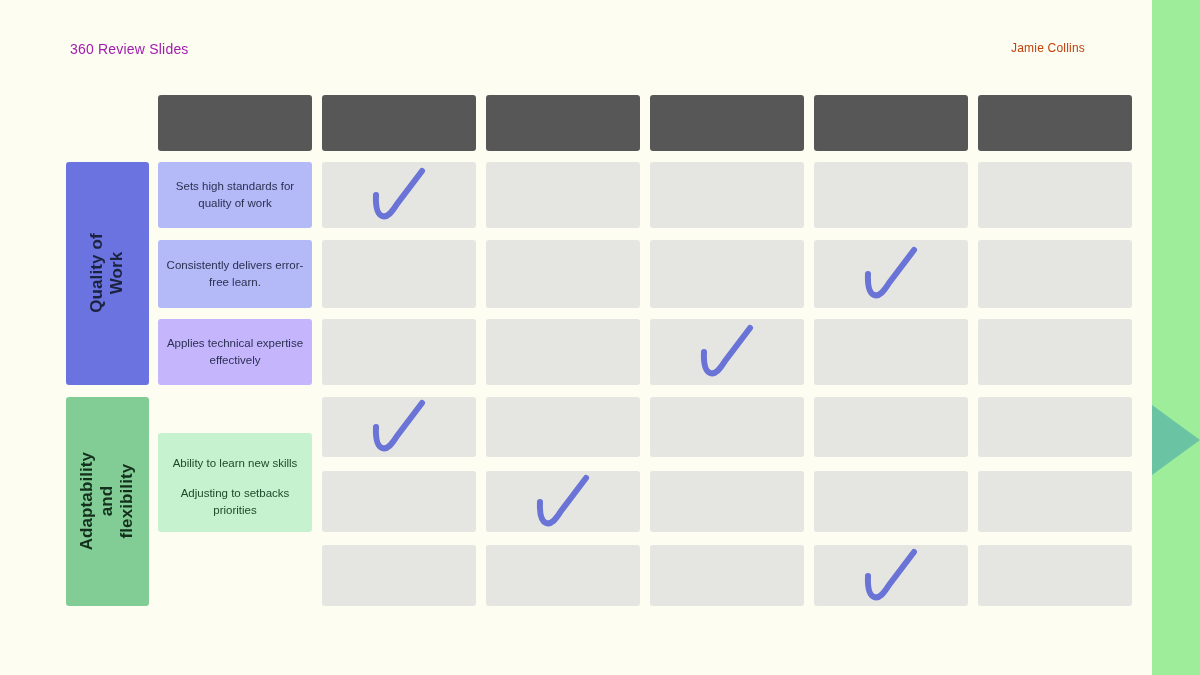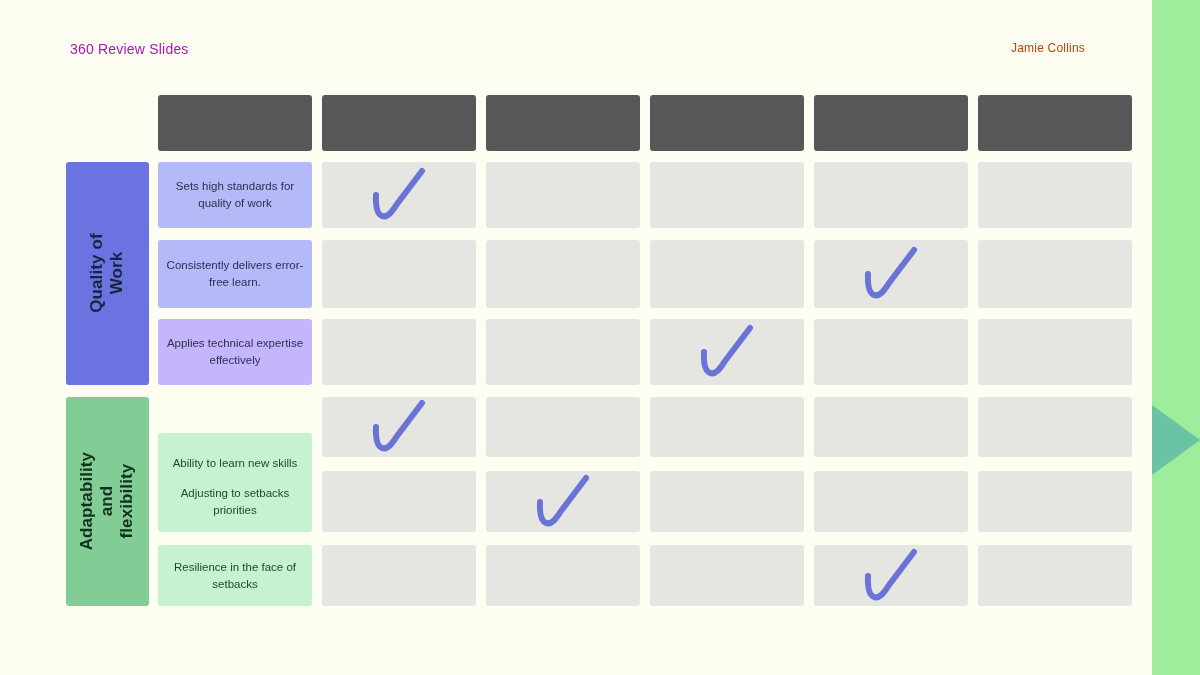--- a/index.html
+++ b/index.html
@@ -190,21 +190,20 @@
     <div class="ans-cell" style="left: 978px; top: 397px; width: 154px; height: 60px;"></div>
     <div class="q-cell" style="left: 158px; top: 471px; width: 154px; height: 61px; background: rgb(198, 242, 207); color: rgb(31, 74, 44);">Adjusting to setbacks priorities</div>
     <div class="ans-cell" style="left: 322px; top: 471px; width: 154px; height: 61px;"></div>
     <div class="ans-cell" style="left: 486px; top: 471px; width: 154px; height: 61px;"></div>
     <svg class="check-mark" width="64" height="60" viewBox="0 0 64 60" style="left: 531px; top: 471.5px;">
       <path d="M9 30 C8.5 41 10 49 15 51 C20.5 53 25 47 30 39 L55 6" fill="none" stroke="#6a73d6" stroke-width="6" stroke-linecap="round" stroke-linejoin="round"></path>
     </svg>
     <div class="ans-cell" style="left: 650px; top: 471px; width: 154px; height: 61px;"></div>
     <div class="ans-cell" style="left: 814px; top: 471px; width: 154px; height: 61px;"></div>
     <div class="ans-cell" style="left: 978px; top: 471px; width: 154px; height: 61px;"></div>
-    <div class="q-cell" style="left: 158px; top: 545px; width: 154px; height: 61px; background: rgb(198, 242, 207); color: rgb(31, 74, 44);">Resilience in the face of setbacks</div>
     <div class="ans-cell" style="left: 322px; top: 545px; width: 154px; height: 61px;"></div>
     <div class="ans-cell" style="left: 486px; top: 545px; width: 154px; height: 61px;"></div>
     <div class="ans-cell" style="left: 650px; top: 545px; width: 154px; height: 61px;"></div>
     <div class="ans-cell" style="left: 814px; top: 545px; width: 154px; height: 61px;"></div>
     <svg class="check-mark" width="64" height="60" viewBox="0 0 64 60" style="left: 859px; top: 545.5px;">
       <path d="M9 30 C8.5 41 10 49 15 51 C20.5 53 25 47 30 39 L55 6" fill="none" stroke="#6a73d6" stroke-width="6" stroke-linecap="round" stroke-linejoin="round"></path>
     </svg>
     <div class="ans-cell" style="left: 978px; top: 545px; width: 154px; height: 61px;"></div>
   </div>
 

